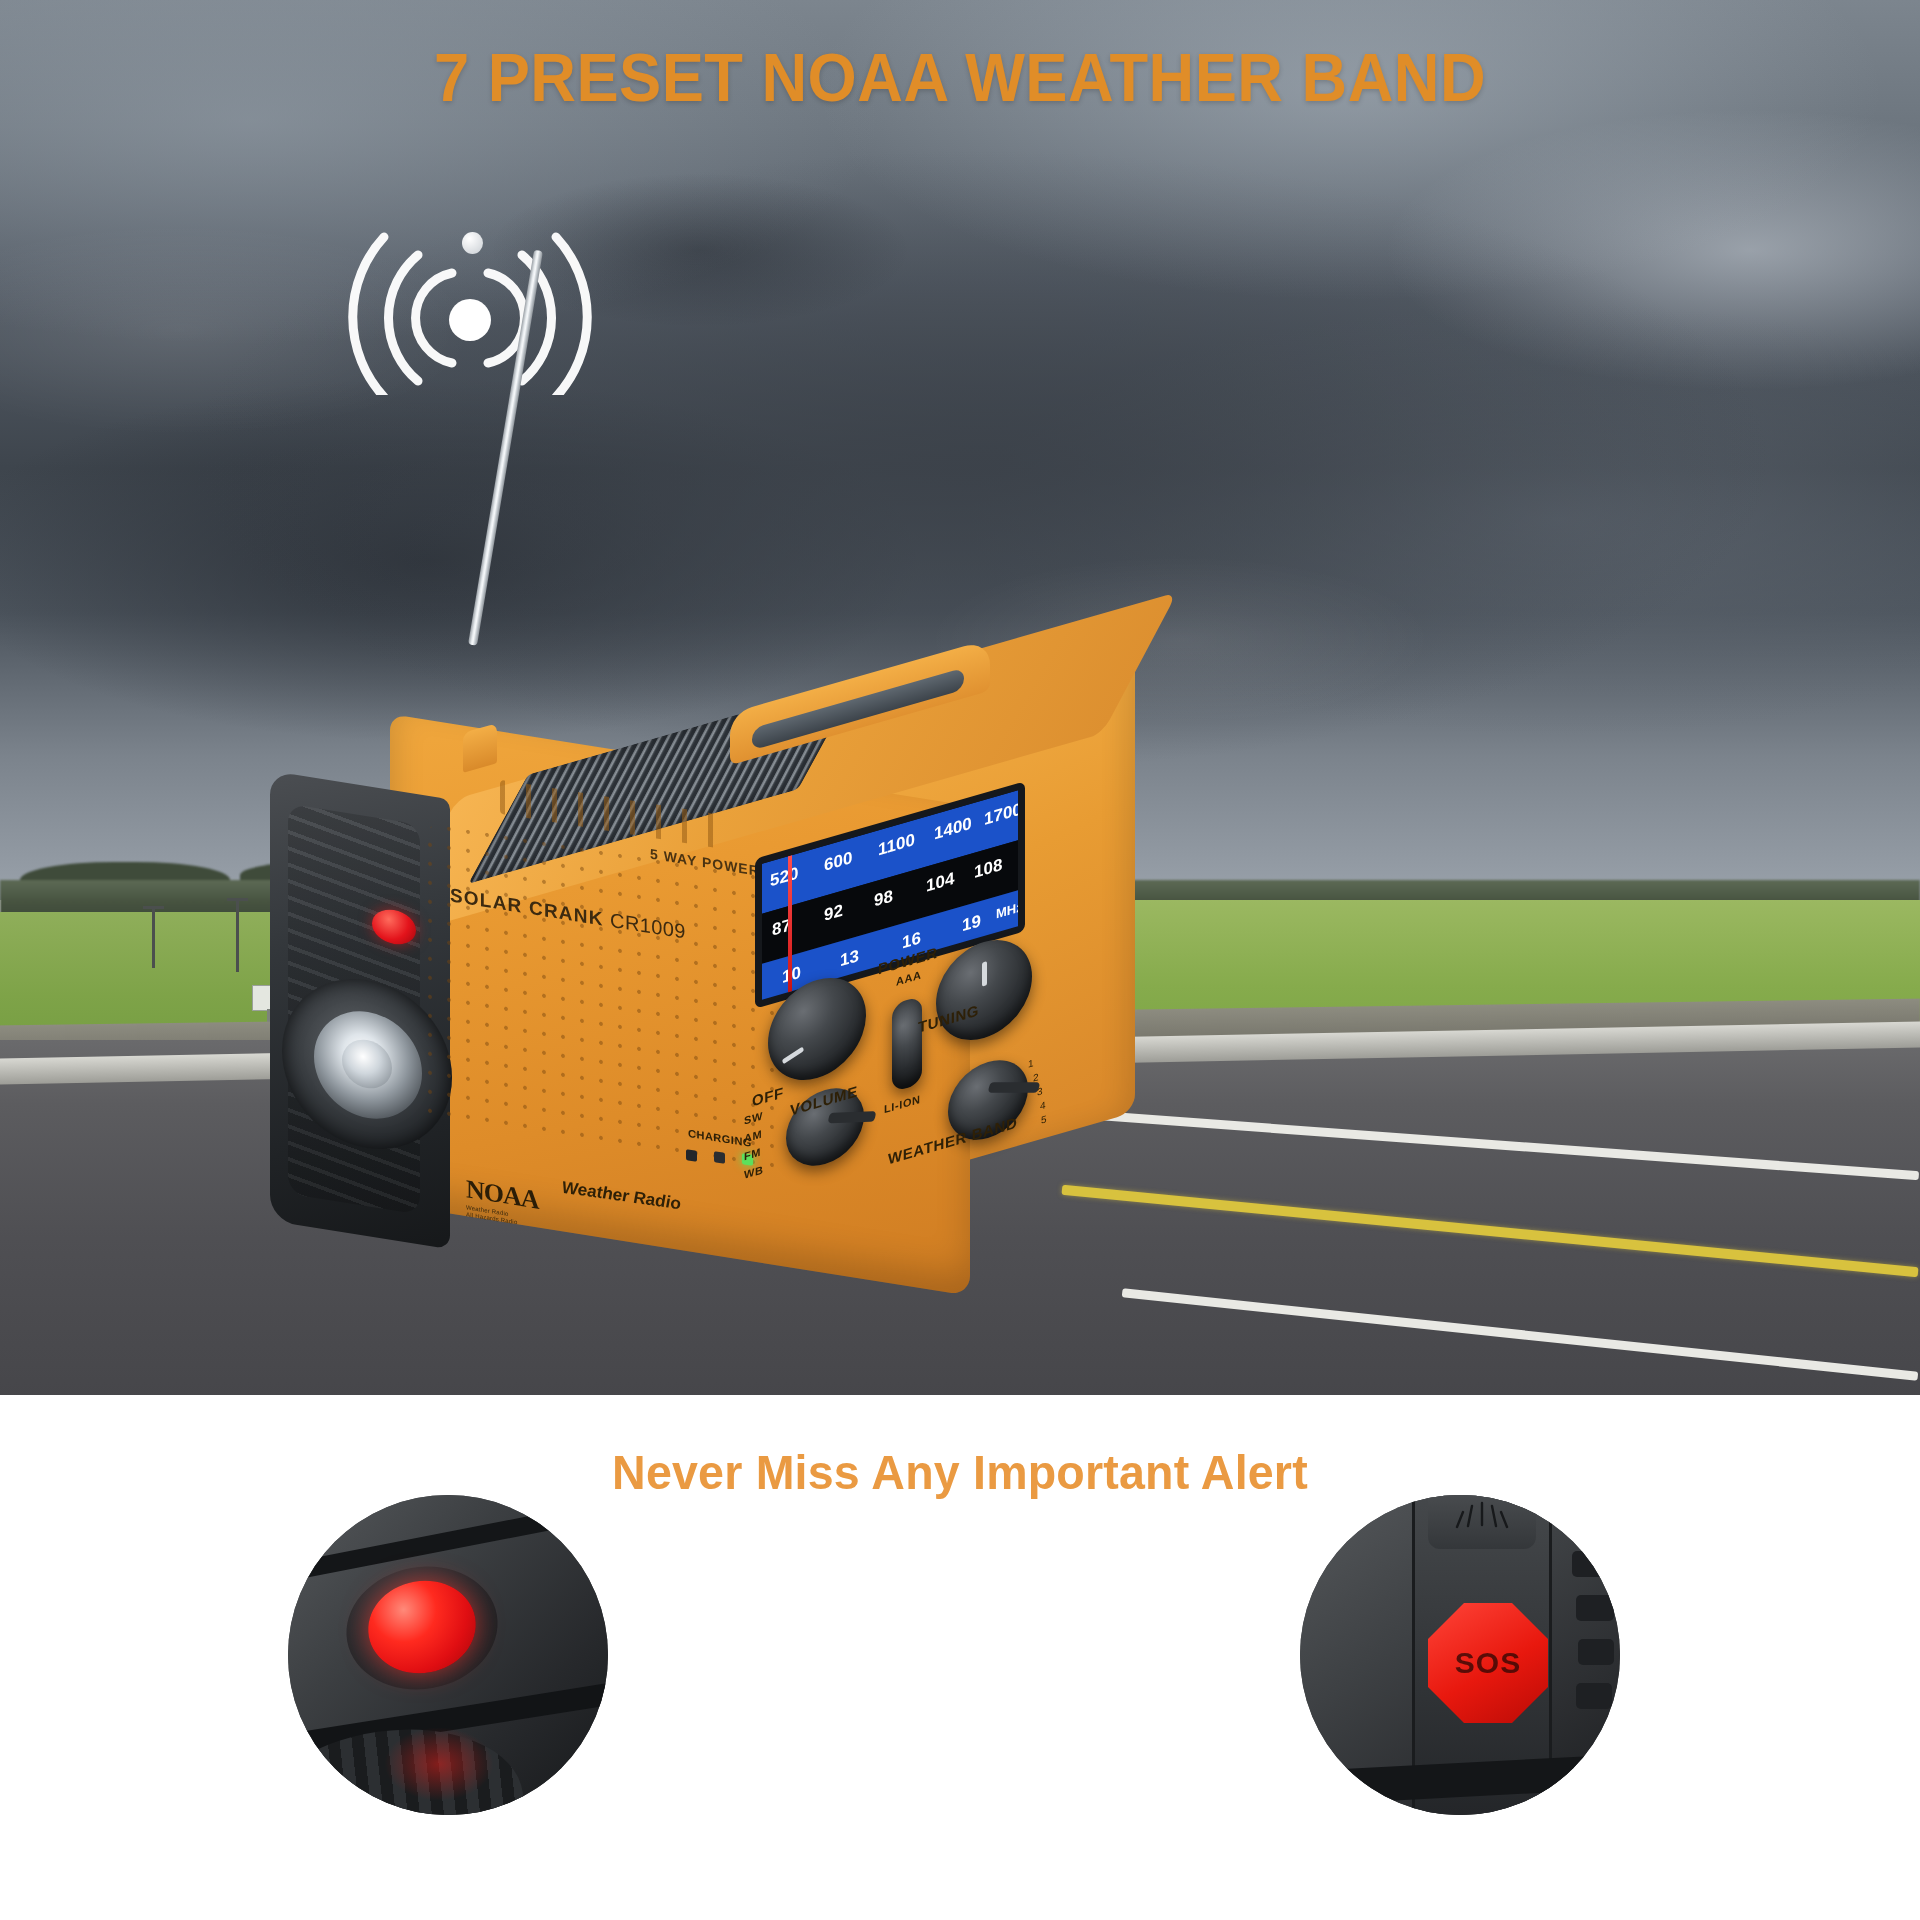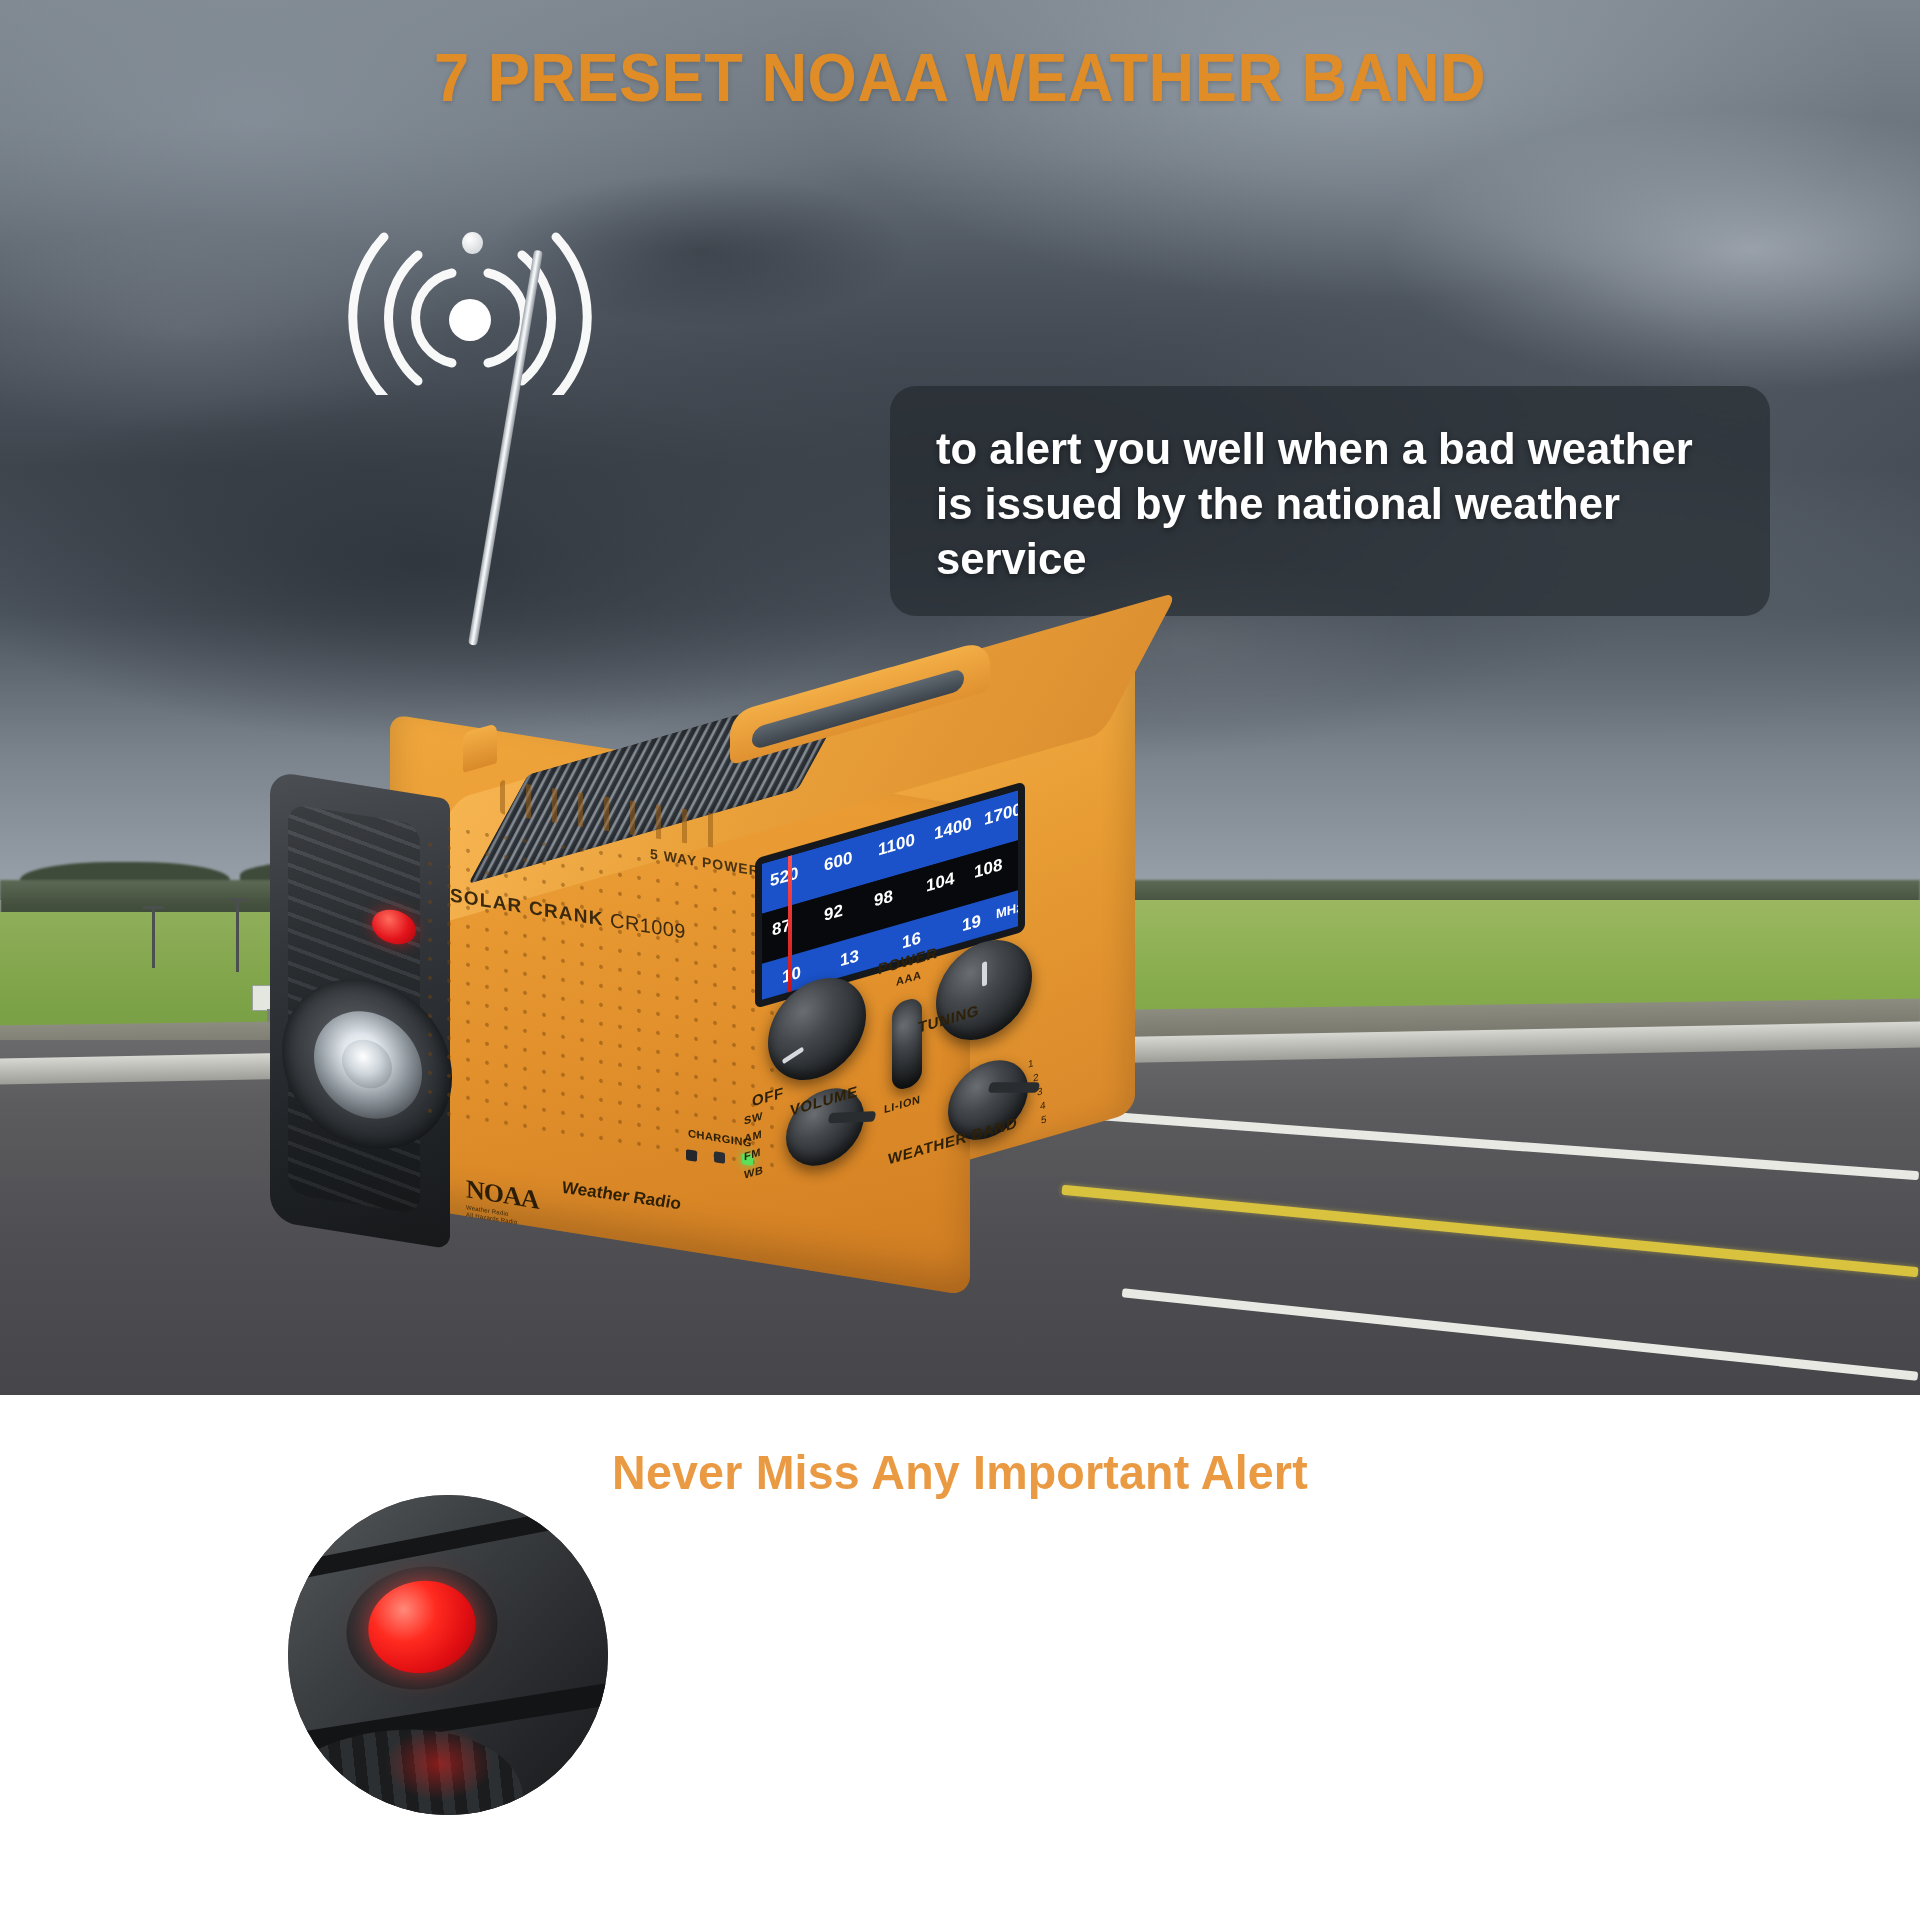--- a/index.html
+++ b/index.html
@@ -348,23 +348,20 @@
       <path d="M152 178 A46 46 0 0 1 152 88"></path>
       <path d="M188 178 A46 46 0 0 0 188 88"></path>
       <path d="M118 196 A82 82 0 0 1 118 70"></path>
       <path d="M222 196 A82 82 0 0 0 222 70"></path>
       <path d="M84 212 A118 118 0 0 1 84 52"></path>
       <path d="M256 212 A118 118 0 0 0 256 52"></path>
     </g>
     <ellipse cx="170" cy="135" rx="21" ry="21" fill="#ffffff"></ellipse>
   </svg>
 
-  <div id="callout">
-    <div class="txt">to alert you well when a bad weather is issued by the national weather service</div>
-  </div>
 
   <div id="radio">
     <div class="antenna"></div>
     <div class="ant-tip"></div>
 
     <div class="shell">
       <div class="case-right"></div>
       <div class="case-front"></div>
       <div class="case-top"></div>
       <div class="solar"></div>
@@ -472,14 +469,39 @@
                 background:repeating-linear-gradient(92deg,#2c2f32 0 12px,#1a1c1e 12px 24px);transform:rotate(-8deg);"></div>
     <div style="position:absolute;left:58px;top:72px;width:152px;height:122px;border-radius:50%;
                 background:radial-gradient(circle at 45% 38%,#4a4d50,#232528 70%,#141617);transform:rotate(-10deg);"></div>
     <div style="position:absolute;left:80px;top:86px;width:108px;height:92px;border-radius:50%;
                 background:radial-gradient(circle at 36% 28%,#ff8a7a 0%,#ff2a1f 34%,#e00e12 66%,#a00509 100%);
                 box-shadow:0 0 26px rgba(255,40,30,.6);transform:rotate(-10deg);"></div>
     <div style="position:absolute;left:96px;top:232px;width:110px;height:74px;border-radius:50%;
                 background:radial-gradient(ellipse at center,rgba(220,30,25,.55),rgba(0,0,0,0) 70%);"></div>
   </div>
 
+  <div class="photo-circle" id="circle-right">
+    <div style="position:absolute;left:0;top:0;width:320px;height:320px;
+                background:linear-gradient(145deg,#55585b 0%,#3e4144 40%,#2c2e31 72%,#1d1f21 100%);"></div>
+    <div style="position:absolute;left:112px;top:-10px;width:140px;height:340px;
+                background:linear-gradient(180deg,#46494c,#303336 60%,#232528);border-left:3px solid #1a1c1e;border-right:3px solid #1a1c1e;"></div>
+    <div style="position:absolute;left:128px;top:-16px;width:108px;height:70px;border-radius:12px;
+                background:linear-gradient(180deg,#4e5154,#34373a);"></div>
+    <svg viewBox="0 0 60 34" style="position:absolute;left:152px;top:4px;width:60px;height:34px;">
+      <g stroke="#17191b" stroke-width="2.4" stroke-linecap="round">
+        <line x1="30" y1="4" x2="30" y2="26"></line>
+          <line x1="20" y1="7" x2="16" y2="27"></line>
+        <line x1="40" y1="7" x2="44" y2="27"></line>
+          <line x1="11" y1="13" x2="5" y2="28"></line>
+        <line x1="49" y1="13" x2="55" y2="28"></line>
+      </g>
+    </svg>
+    <div class="sos-oct" style="left:128px;top:108px;">
+      <span class="sos-txt">SOS</span>
+    </div>
+    <div style="position:absolute;left:272px;top:56px;width:38px;height:26px;border-radius:5px;background:#1e2023;"></div>
+    <div style="position:absolute;left:276px;top:100px;width:38px;height:26px;border-radius:5px;background:#1e2023;"></div>
+    <div style="position:absolute;left:278px;top:144px;width:36px;height:26px;border-radius:5px;background:#1e2023;"></div>
+    <div style="position:absolute;left:276px;top:188px;width:36px;height:26px;border-radius:5px;background:#1e2023;"></div>
+    <div style="position:absolute;left:0;top:268px;width:320px;height:34px;background:#141618;transform:rotate(-3deg);"></div>
+  </div>
 
 </div>
 
 </body></html>

